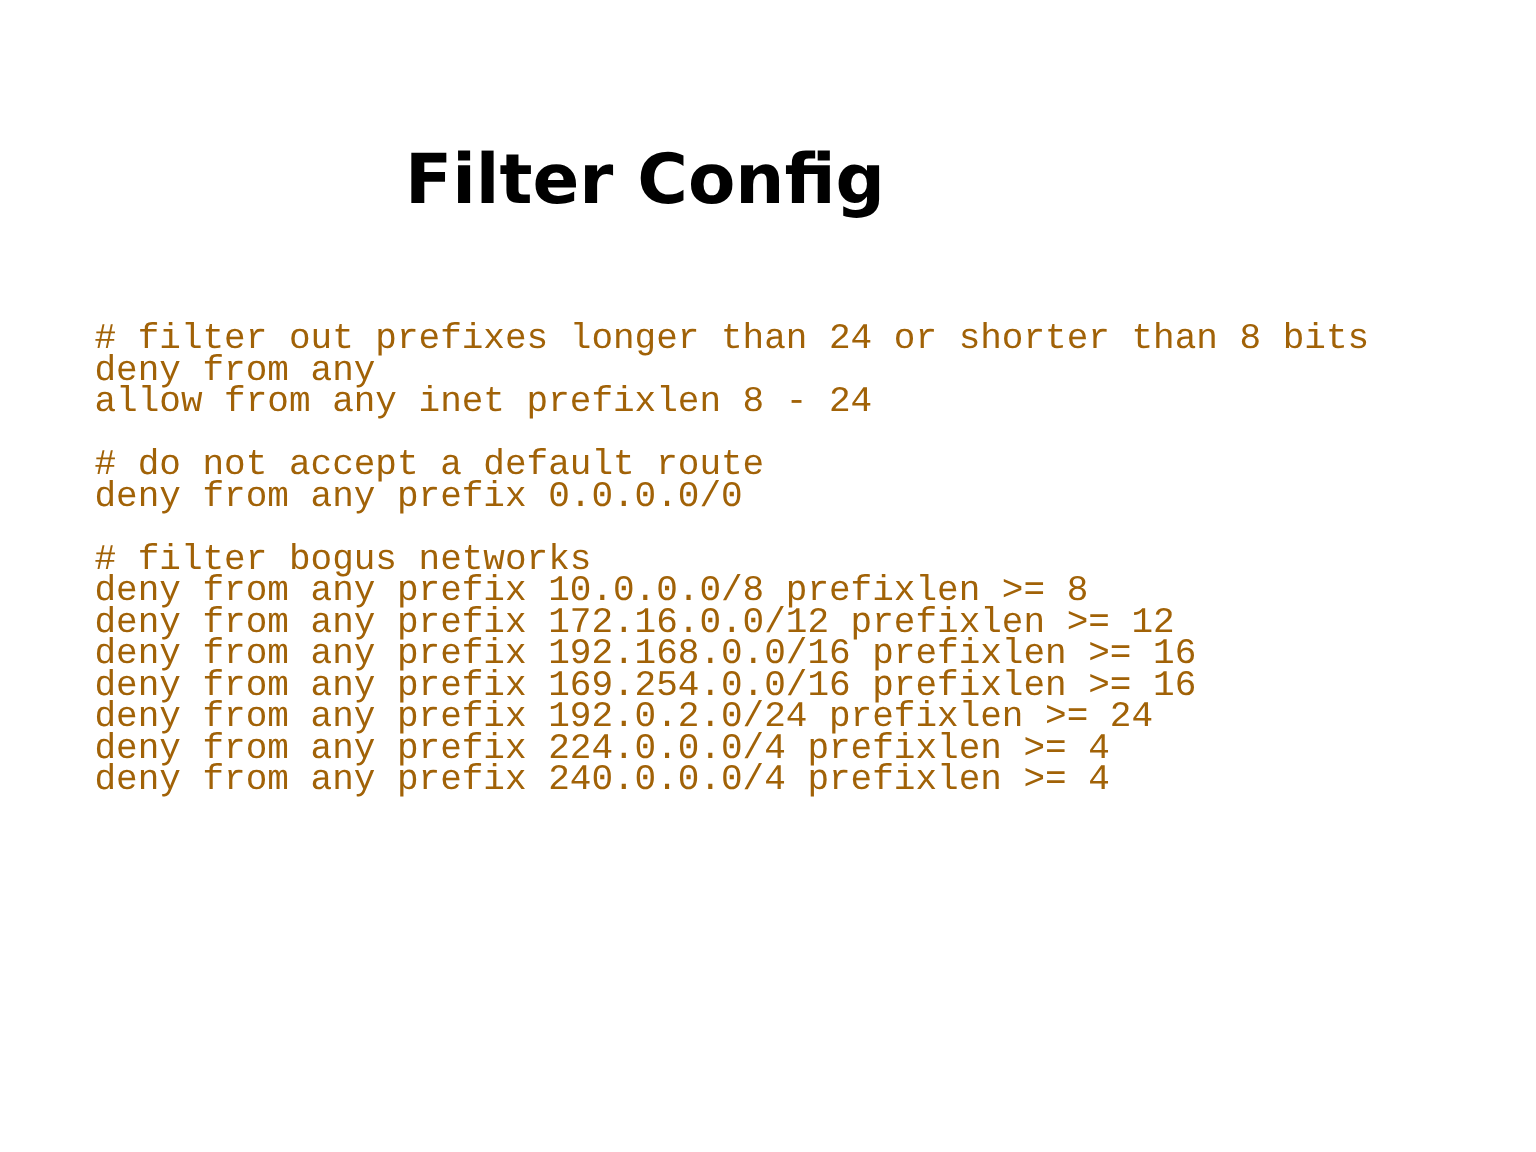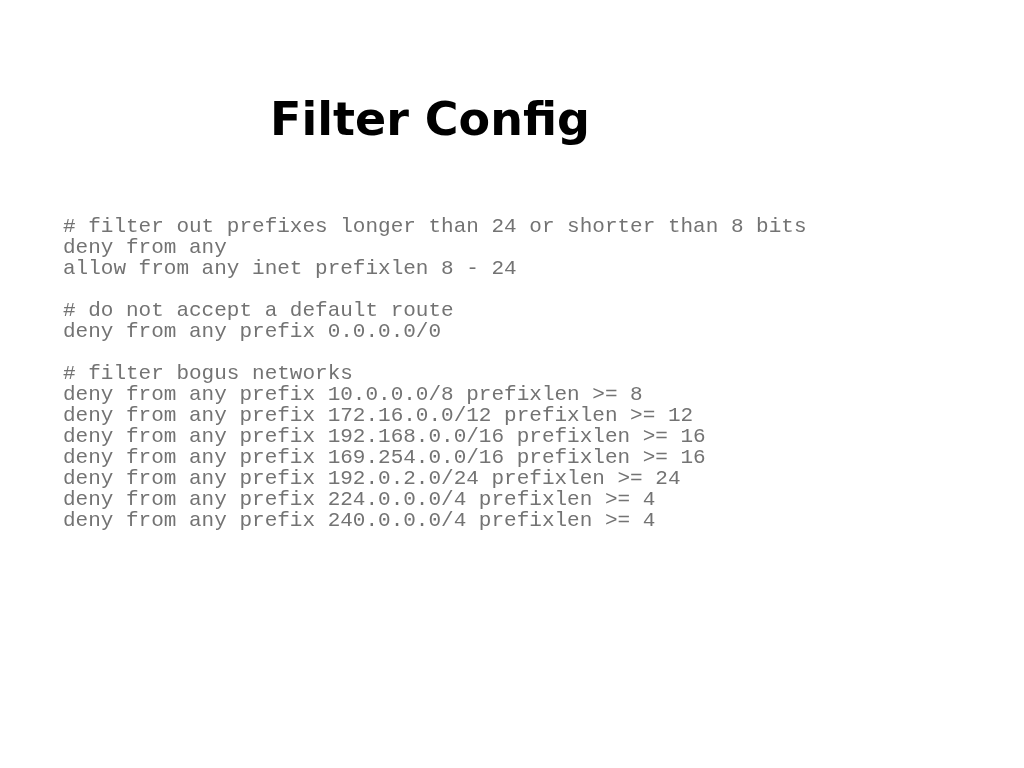--- a/index.html
+++ b/index.html
@@ -27,23 +27,23 @@
     line-height: 54px;
     color: #000000;
     letter-spacing: 0;
   }
   .code-block {
     position: absolute;
     top: 216px;
     left: 63px;
     margin: 0;
     font-family: "Liberation Mono", "DejaVu Sans Mono", monospace;
-    font-size: 21px;
+    font-size: 24px;
     line-height: 21px;
-    color: #737373;
+    color: #a16207;
     white-space: pre;
   }
 </style>
 </head>
 <body>
 
 <div class="slide">
   <div class="slide-title">Filter Config</div>
   <pre class="code-block"># filter out prefixes longer than 24 or shorter than 8 bits
 deny from any

